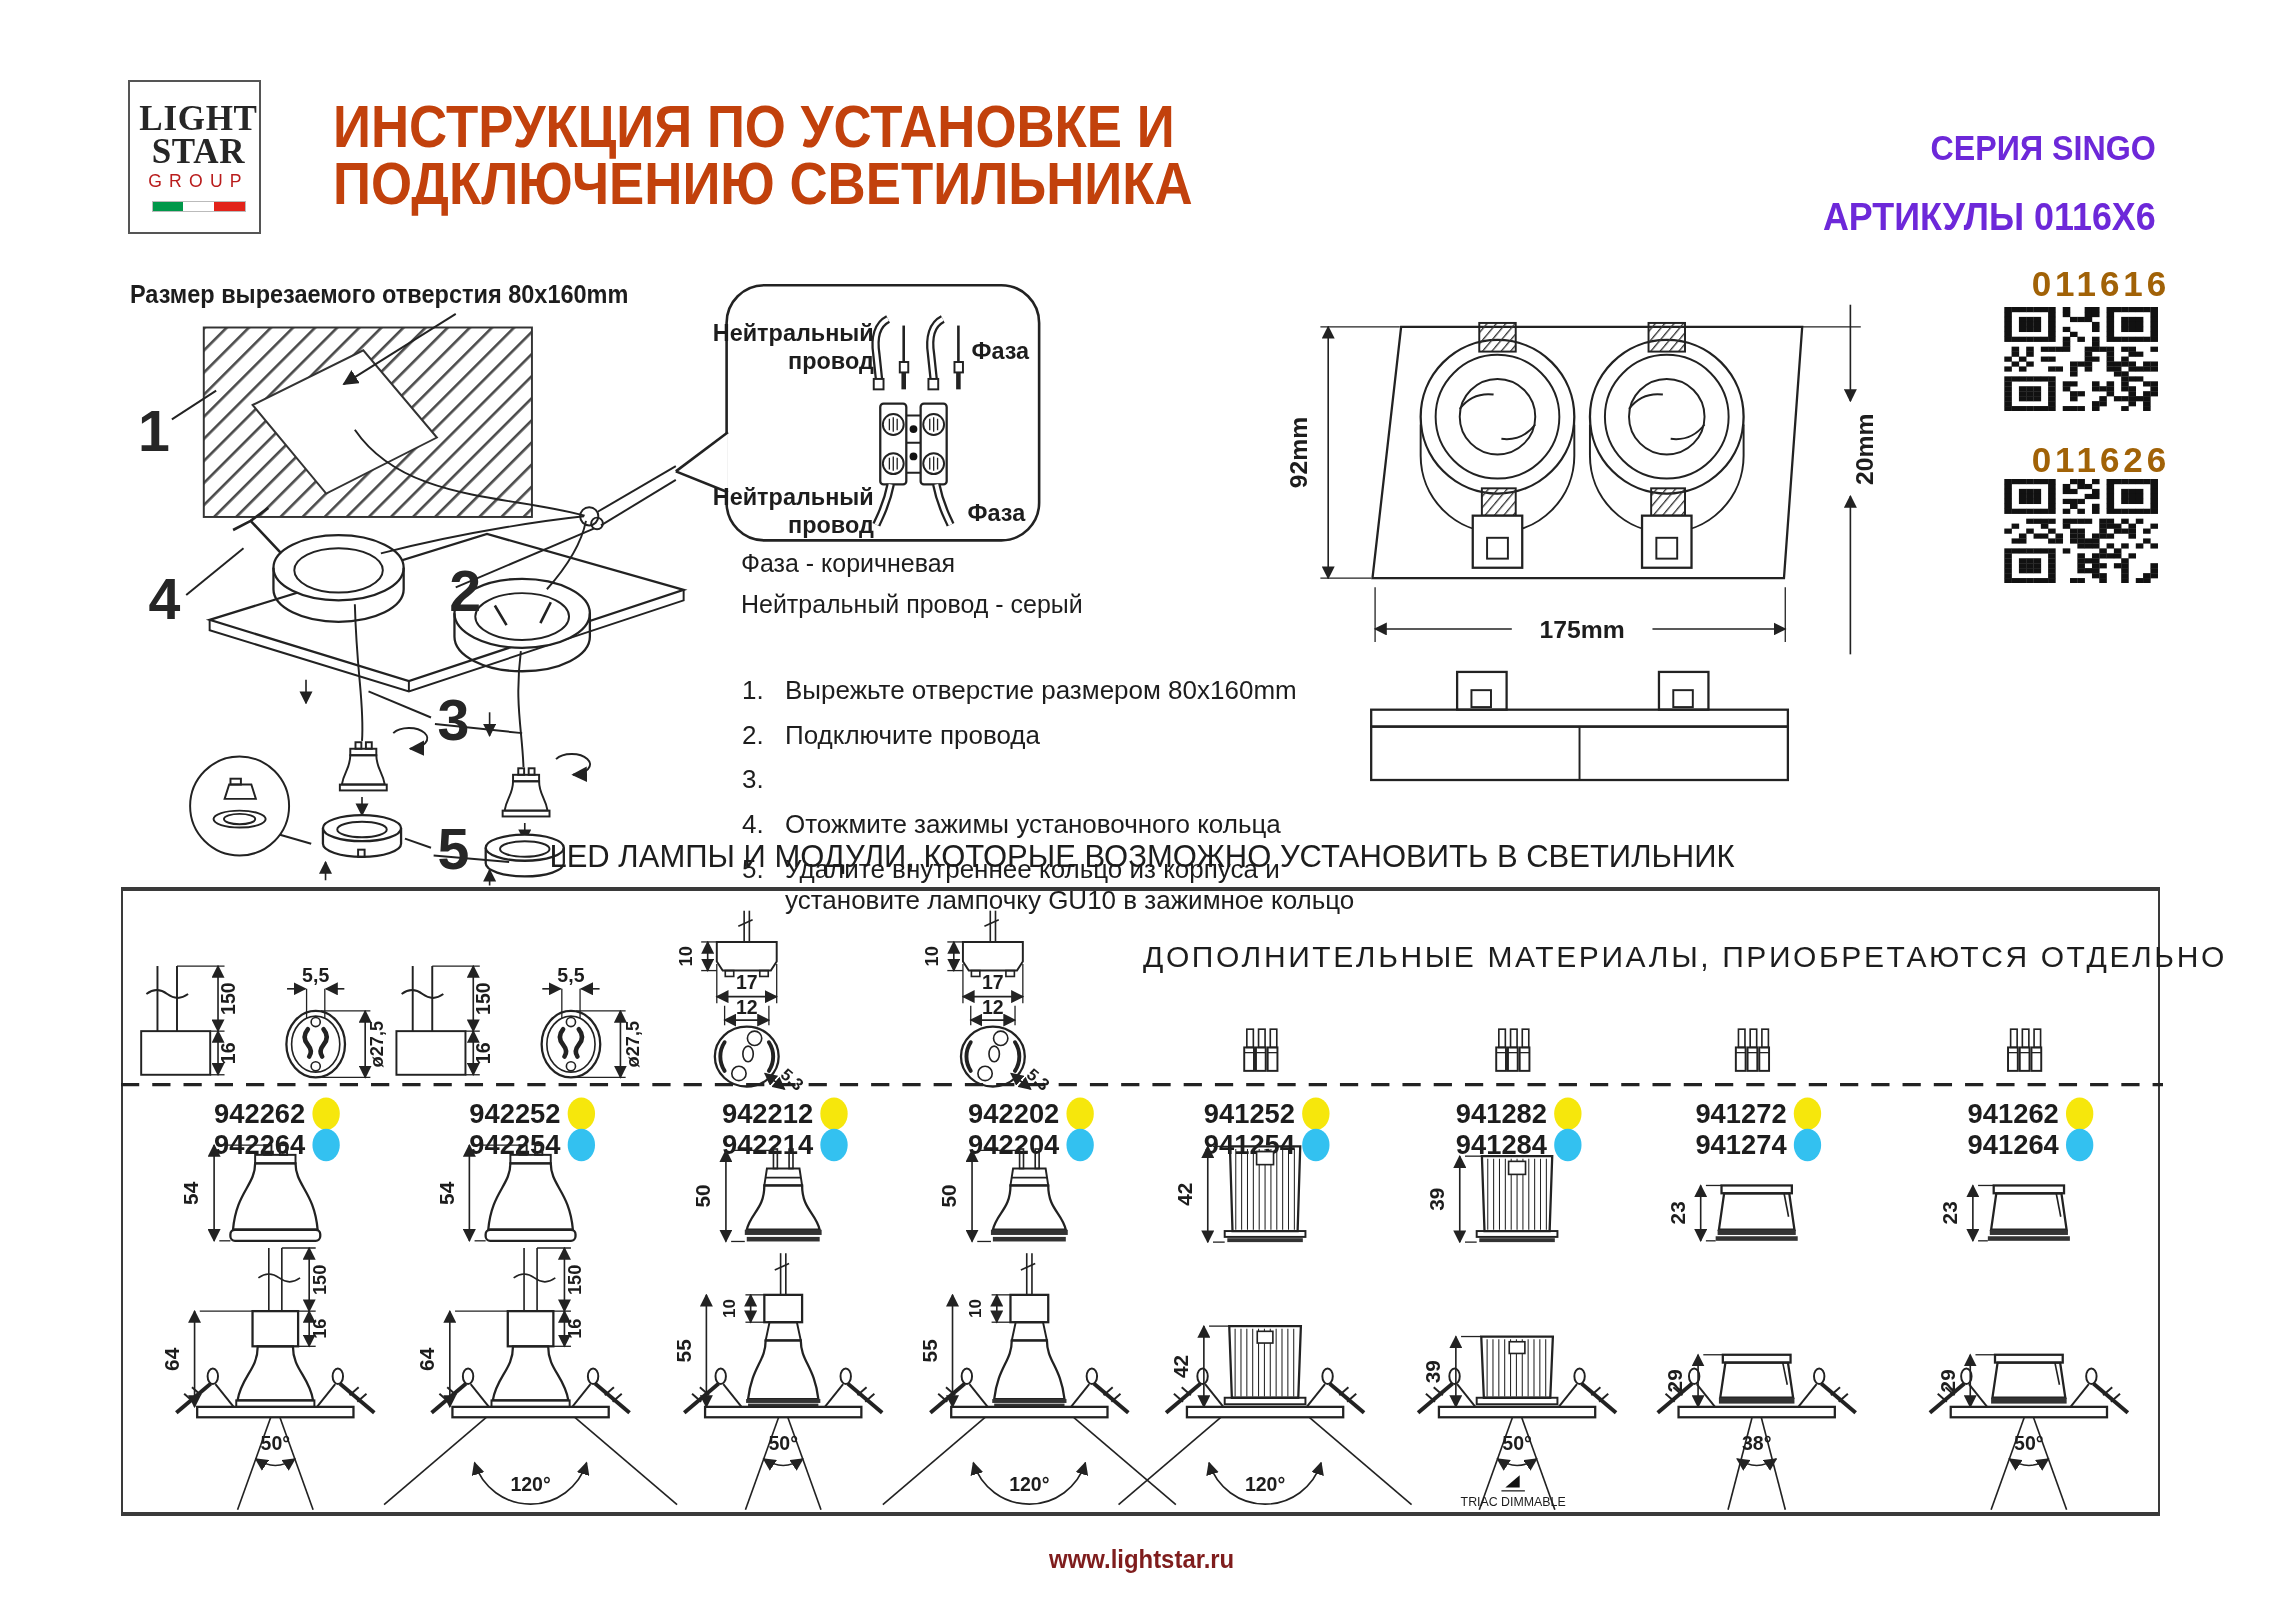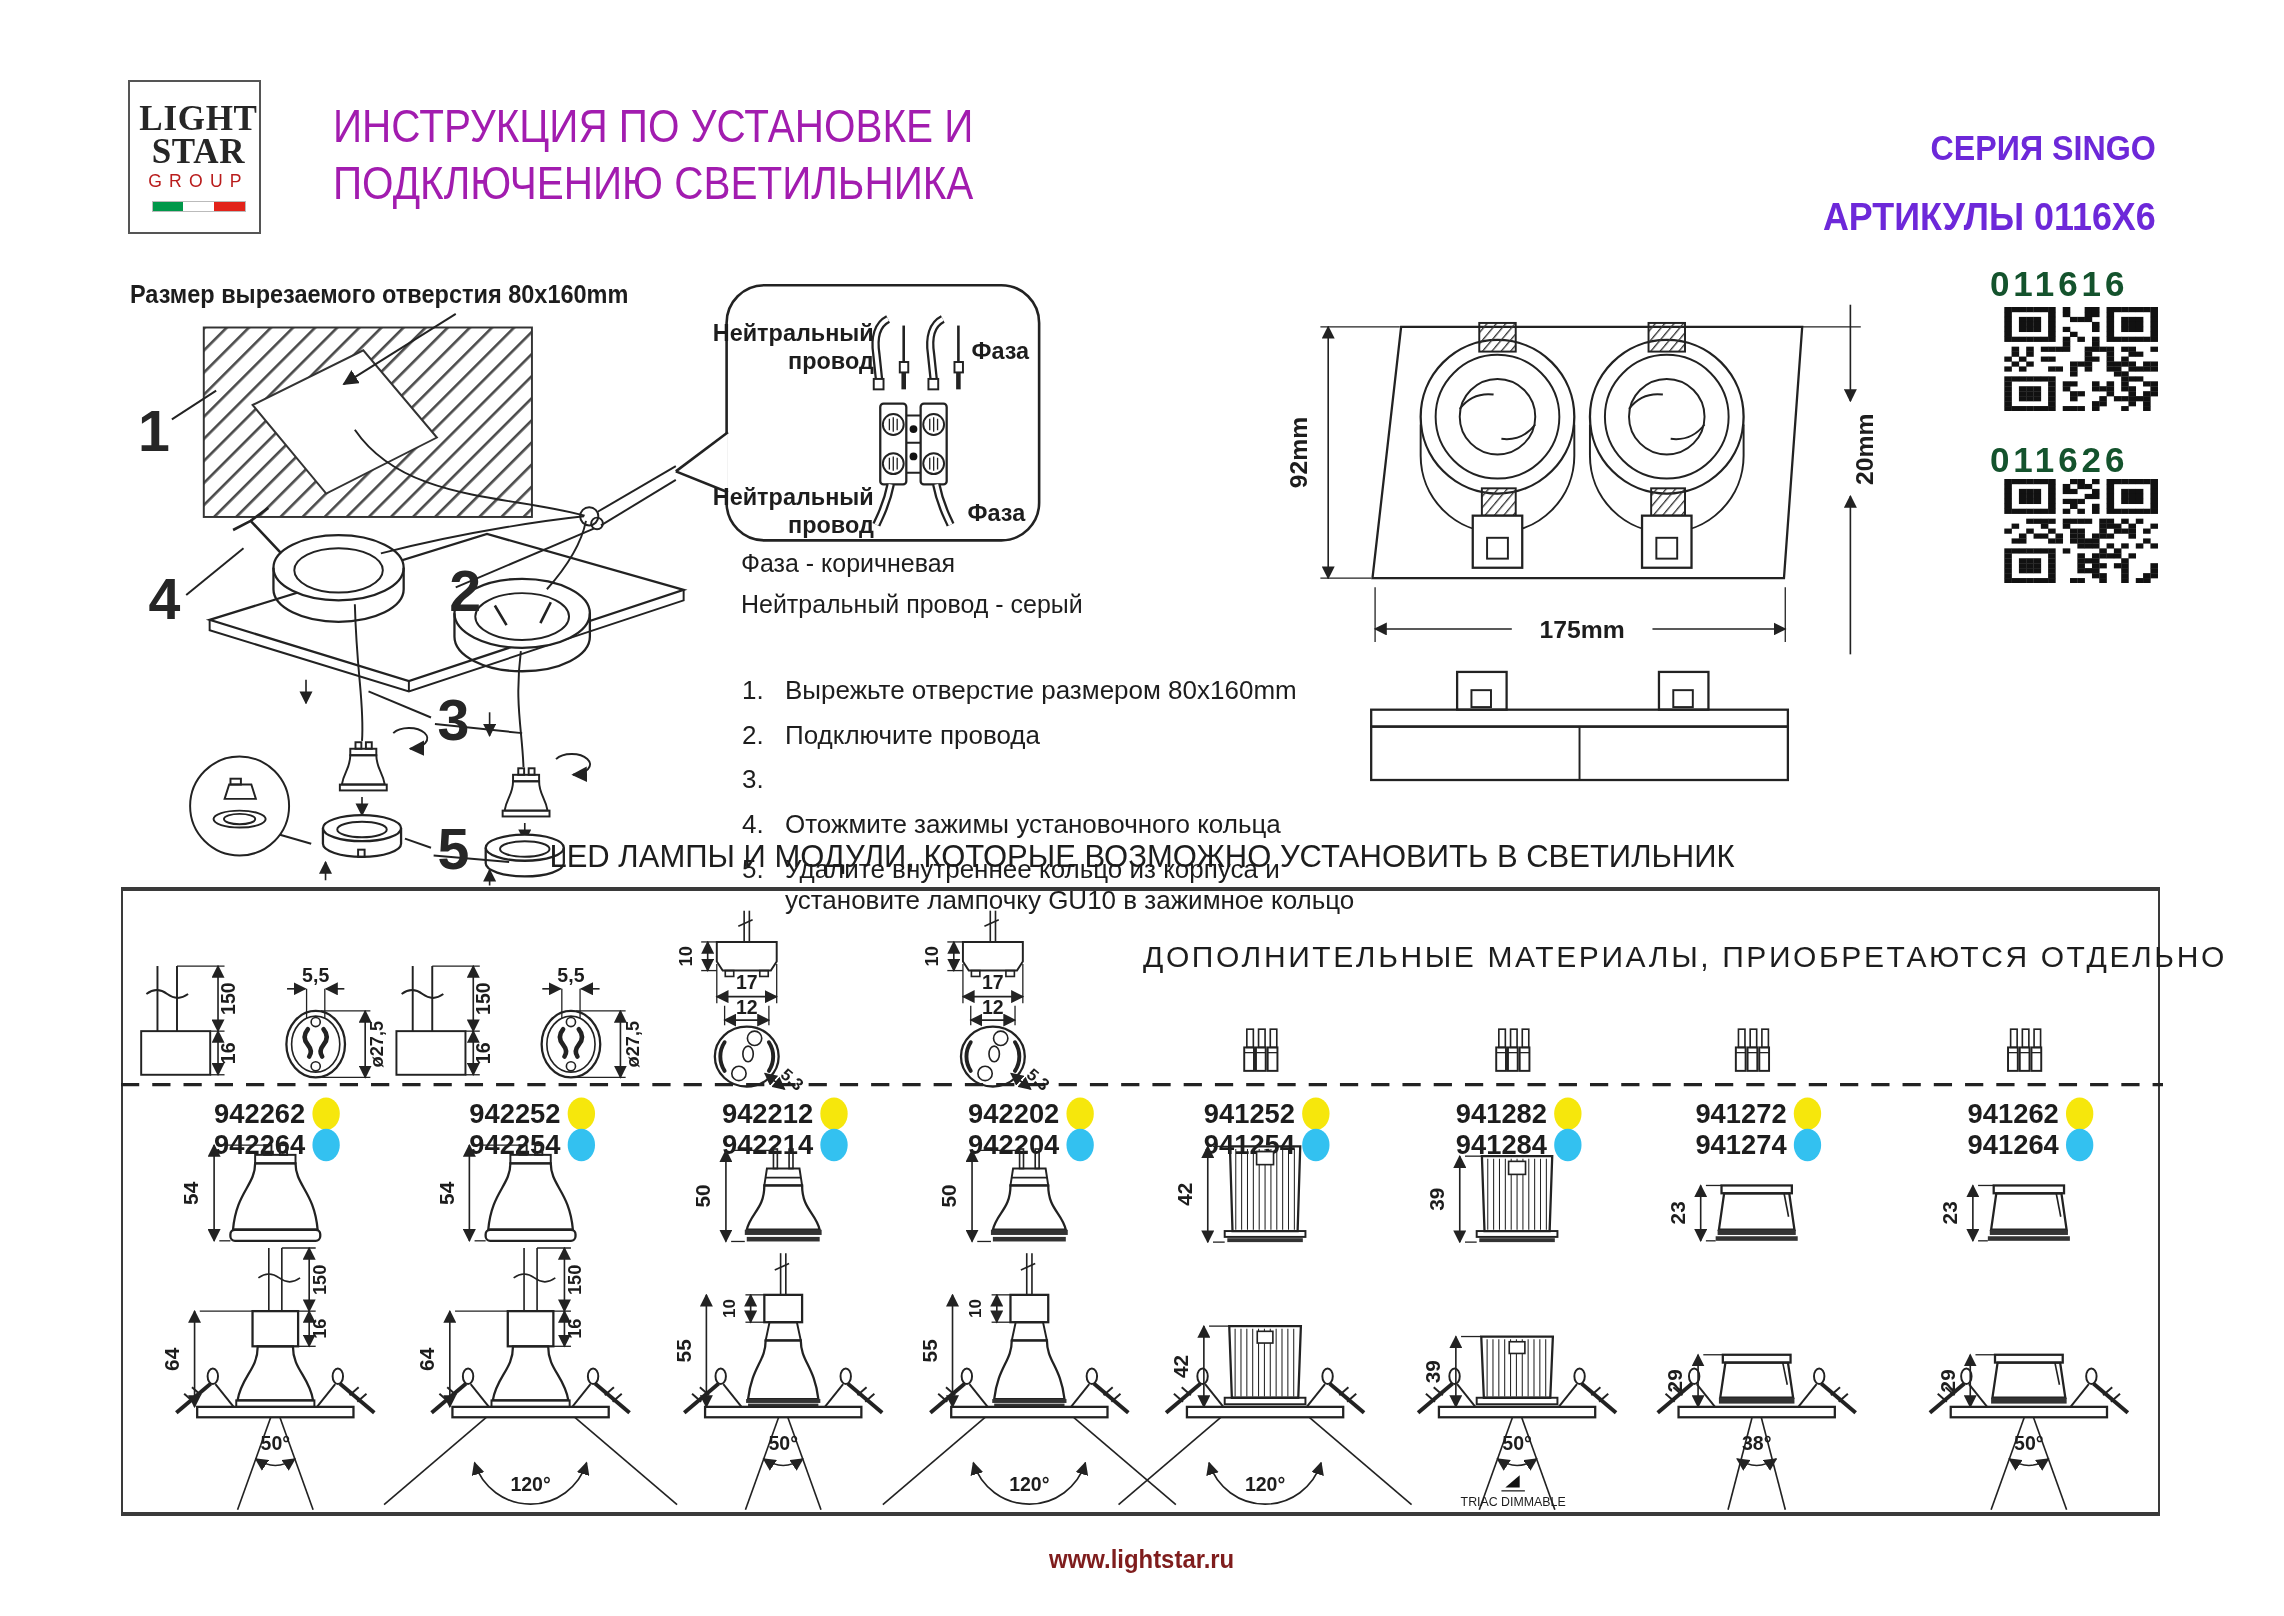--- a/index.html
+++ b/index.html
@@ -6,35 +6,35 @@
   body{width:2284px;height:1616px;position:relative;font-family:"Liberation Sans",sans-serif;color:#1d1d1d;overflow:hidden;}
   .abs{position:absolute;}
   svg text{font-family:"Liberation Sans",sans-serif;}
   
   .logo{left:128px;top:80px;width:133px;height:154px;border:2px solid #555;text-align:center;box-sizing:border-box;padding-left:8px;}
   .logo .l1{display:block;font-family:"Liberation Serif",serif;font-weight:700;font-size:35px;line-height:33px;margin-top:19.5px;letter-spacing:0.7px;color:#262626;}
   .logo .l3{display:block;font-size:17.6px;letter-spacing:7.2px;margin-top:3.9px;color:#b91c1c;}
   .flag{width:92px;height:8.5px;margin:9px auto 0;display:flex;border:0.7px solid #bbb;}
   .flag div{flex:1;height:100%;}
   
-  .title{left:333px;top:98px;font-size:46px;font-weight:400;line-height:57px;color:#a21caf;white-space:nowrap;}
+  .title{left:333px;top:98px;font-size:60px;font-weight:700;line-height:57px;color:#c2410c;white-space:nowrap;}
   .title span{display:inline-block;transform:scaleX(.88);transform-origin:0 0;}
   .hdr-right{right:128px;text-align:center;font-weight:700;color:#6d28d9;white-space:nowrap;}
   .series{top:128px;font-size:35px;}
   .articles{top:195px;font-size:39px;}
   .condR{display:inline-block;transform:scaleX(.92);transform-origin:100% 0;}
   .hole-label{left:130px;top:280px;font-size:25px;font-weight:700;transform:scaleX(.94);transform-origin:0 0;white-space:nowrap;}
   .note{left:741px;font-size:26px;font-weight:500;white-space:nowrap;transform:scaleX(.96);transform-origin:0 0;}
   .steps{left:742px;top:675px;width:619px;}
   .step{display:flex;margin-bottom:13.7px;font-size:26px;font-weight:500;line-height:31px;}
   .step .n{width:43px;flex:none;}
   .led-title{left:0;top:839px;width:2284px;text-align:center;font-size:31px;font-weight:400;white-space:nowrap;}
   .extras-title{left:1143px;top:940px;width:1010px;text-align:center;font-size:30px;font-weight:400;letter-spacing:2.6px;white-space:nowrap;}
   .tbox{left:121px;top:887px;width:2039px;height:629px;border:2.6px solid #3a3a3a;border-top-width:4.6px;border-bottom-width:4.6px;box-sizing:border-box;}
-  .artnum{left:1990px;width:180px;text-align:left;font-size:35px;font-weight:600;letter-spacing:3.9px;color:#14532d;white-space:nowrap;}
+  .artnum{left:1990px;width:180px;text-align:right;font-size:35px;font-weight:600;letter-spacing:3.9px;color:#a16207;white-space:nowrap;}
   .footer{left:0;top:1544px;width:2284px;text-align:center;font-size:26px;font-weight:700;color:#7f1d1d;text-decoration:underline;}
 </style>
 </head>
 <body>
 
 <svg class="abs" style="left:0;top:0" width="2284" height="892" viewBox="0 0 3508 1370">
   <defs>
     <marker id="a" viewBox="0 0 10 10" refX="9" refY="5" markerWidth="8" markerHeight="8" orient="auto-start-reverse">
         <path d="M0,0 L10,5 L0,10 z" fill="#222"></path>
       </marker>

